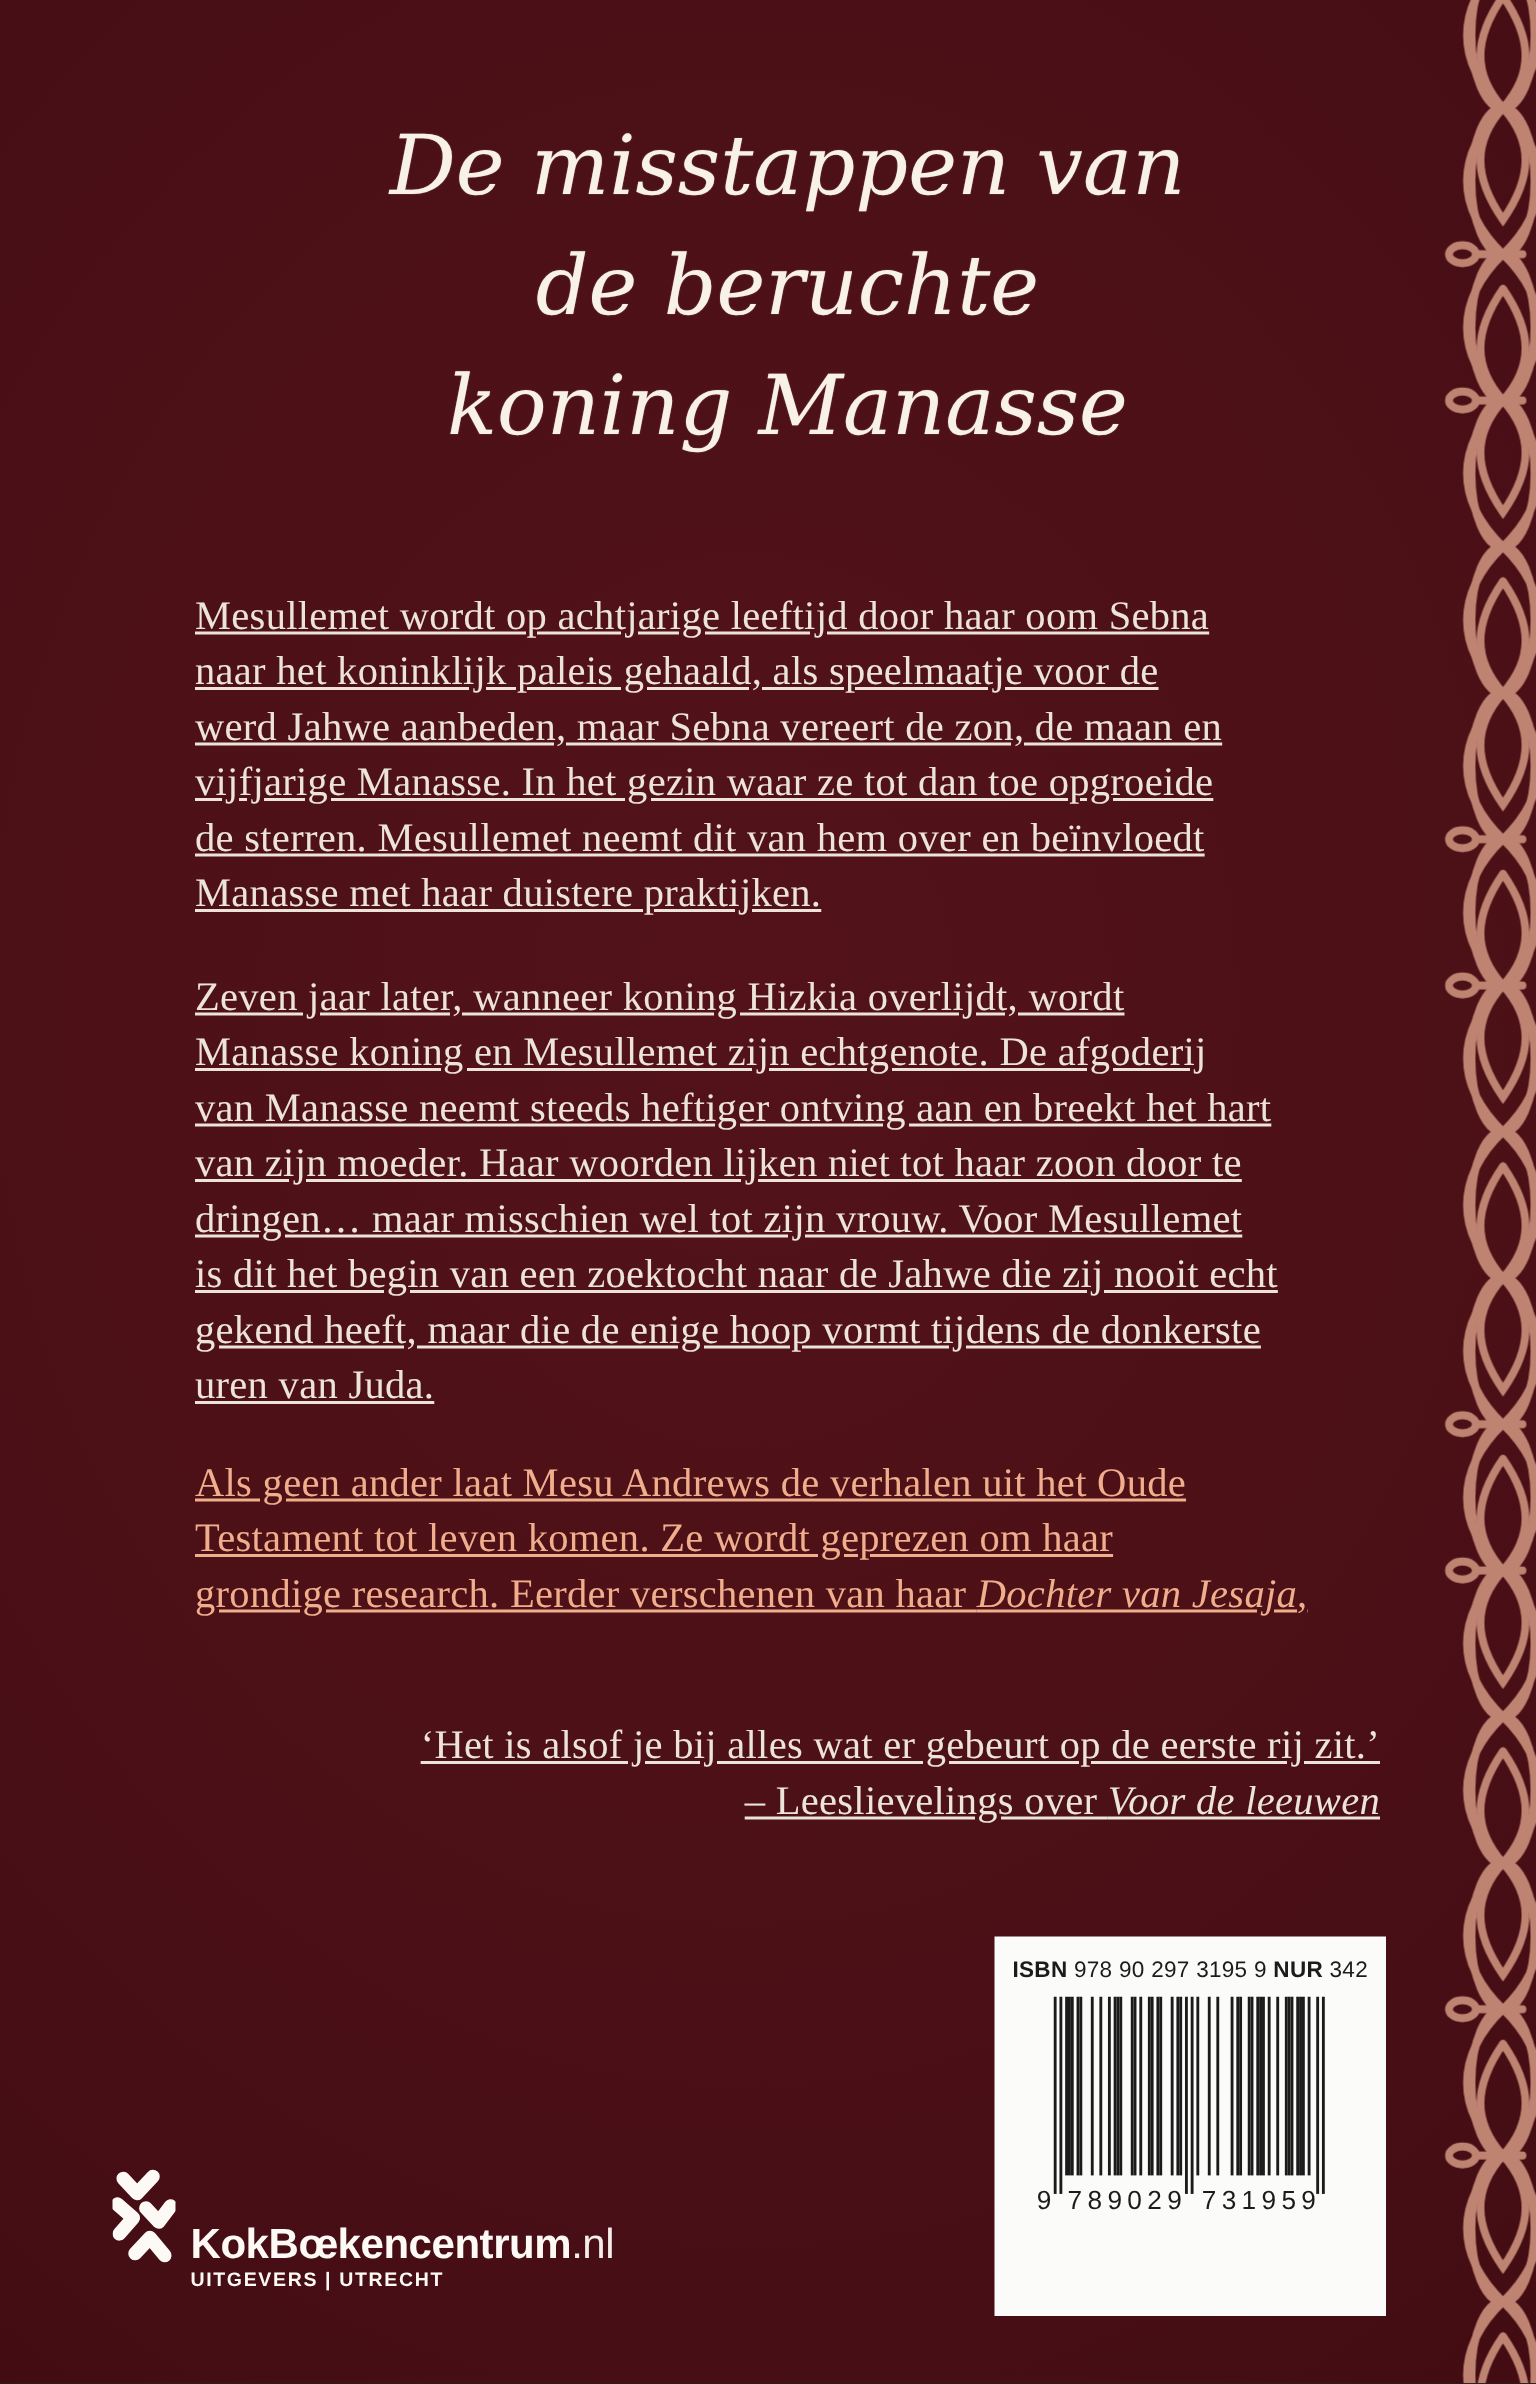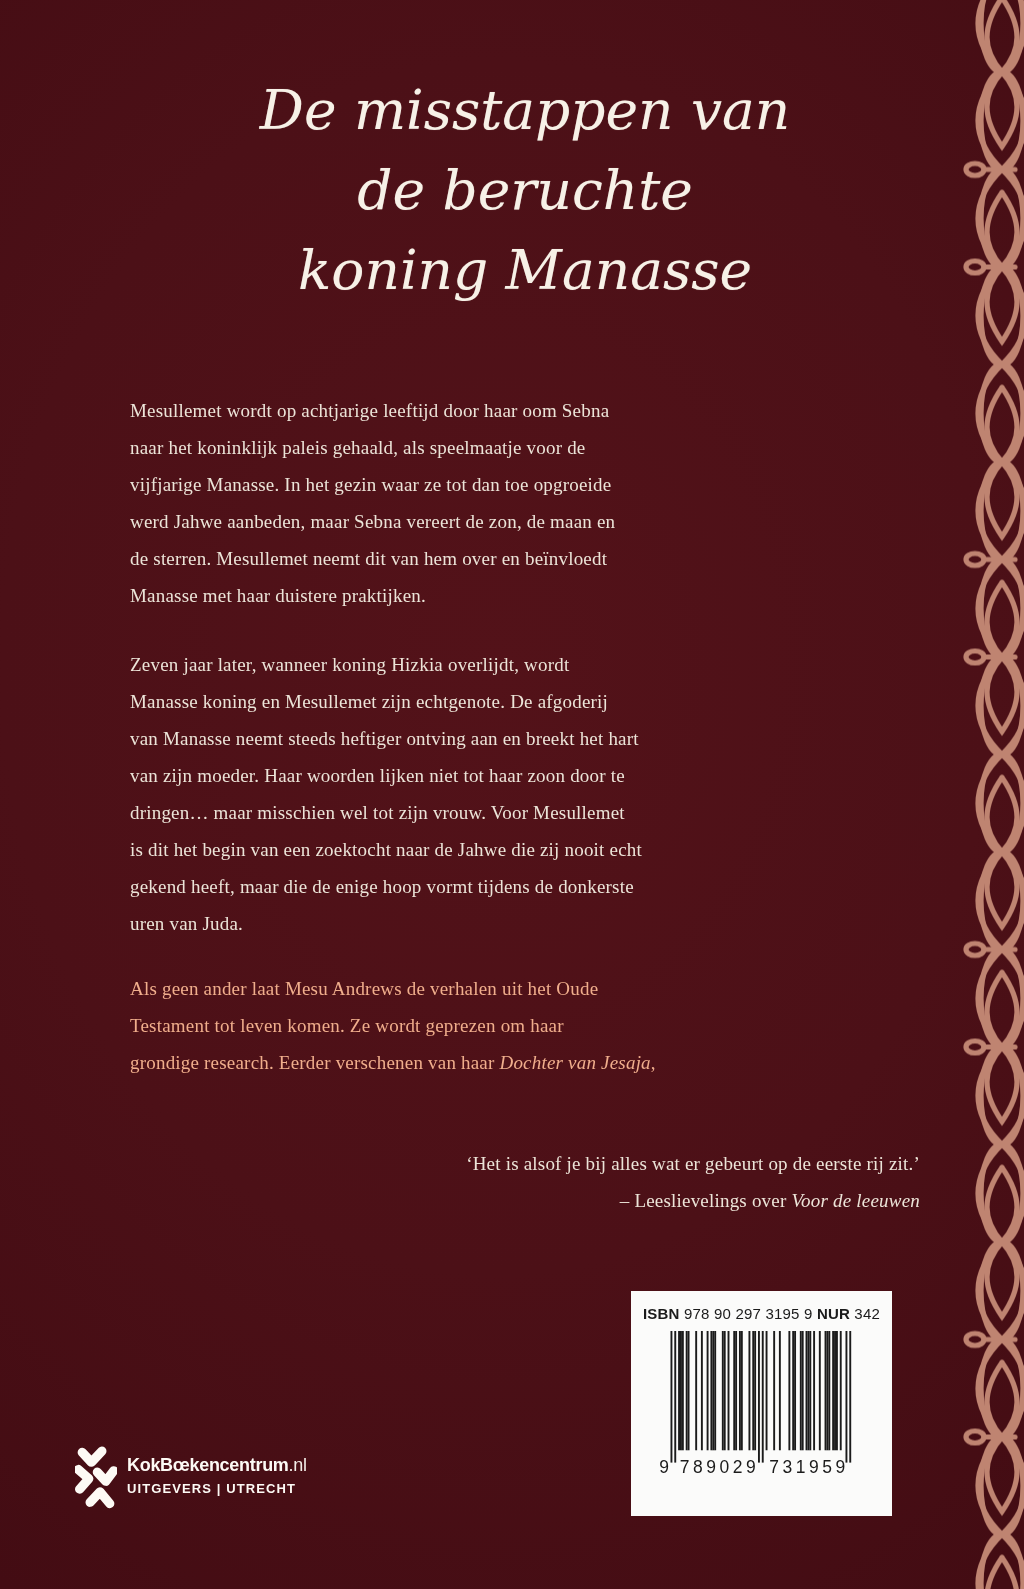--- a/index.html
+++ b/index.html
@@ -19,41 +19,41 @@
   
   .title{
     position:absolute; top:70px; left:25px; width:1000px; text-align:center;
     font-family:"DejaVu Serif", serif; font-style:italic; font-weight:400;
     font-size:55px; line-height:80px; color:var(--title);
     text-shadow:0 0 1px rgba(255,250,240,.35);
   }
   .title div{white-space:nowrap;}
   
   .col{position:absolute; left:130px; width:800px; color:var(--cream);
-       font-size:19px; line-height:37px; letter-spacing:.2px;}
+       font-size:27px; line-height:37px; letter-spacing:.2px;text-decoration:underline;}
   .col div{white-space:nowrap;}
   .p1{top:392px;} .p2{top:646px;}
   .p3{top:970px; color:var(--salmon);}
   .quote{top:1145px; text-align:right; width:790px;}
   .col i{font-style:italic;}
   
   .barcode-panel{
-    position:absolute; left:631px; top:1291px; width:261px; height:225px;
+    position:absolute; left:663px; top:1291px; width:261px; height:253px;
     background:var(--barcode-bg); color:var(--barcode-ink);
     font-family:"Liberation Sans", sans-serif;
   }
   .isbn-row{margin-top:14px; text-align:center; font-size:15px; letter-spacing:.2px; white-space:nowrap;}
   .isbn-row b{font-weight:700;}
   .ean-wrap{display:block; margin:9px auto 0; width:206px;}
   #ean-svg text{font-family:"Liberation Sans", sans-serif; font-size:17px; fill:var(--barcode-ink);}
   
   .logo{position:absolute; left:75px; top:1444px; color:var(--logo);}
   .logo-icon{position:absolute; left:0; top:0;}
   .logo-text{position:absolute; left:52px; top:9px; font-family:"Liberation Sans", sans-serif; white-space:nowrap;}
-  .logo-name{font-size:18px; letter-spacing:-0.3px; line-height:24px;}
+  .logo-name{font-size:28px; letter-spacing:-0.3px; line-height:24px;margin-top:31px;}
   .logo-name .main{font-weight:700;}
   .logo-name .suffix{font-weight:400; opacity:.95;}
   .logo-tagline{margin-top:4px; font-size:13px; font-weight:700; letter-spacing:1.1px;}
 </style>
 </head>
 <body>
 
 <div id="page">
 
   <svg class="ornament" width="130" height="1589" viewBox="0 0 130 1589" aria-hidden="true">
@@ -80,22 +80,22 @@
 
   <div class="title">
     <div>De misstappen van</div>
     <div>de beruchte</div>
     <div>koning Manasse</div>
   </div>
 
   <div class="col p1">
     <div>Mesullemet wordt op achtjarige leeftijd door haar oom Sebna</div>
     <div>naar het koninklijk paleis gehaald, als speelmaatje voor de</div>
+    <div>werd Jahwe aanbeden, maar Sebna vereert de zon, de maan en</div>
     <div>vijfjarige Manasse. In het gezin waar ze tot dan toe opgroeide</div>
-    <div>werd Jahwe aanbeden, maar Sebna vereert de zon, de maan en</div>
     <div>de sterren. Mesullemet neemt dit van hem over en beïnvloedt</div>
     <div>Manasse met haar duistere praktijken.</div>
   </div>
 
   <div class="col p2">
     <div>Zeven jaar later, wanneer koning Hizkia overlijdt, wordt</div>
     <div>Manasse koning en Mesullemet zijn echtgenote. De afgoderij</div>
     <div>van Manasse neemt steeds heftiger ontving aan en breekt het hart</div>
     <div>van zijn moeder. Haar woorden lijken niet tot haar zoon door te</div>
     <div>dringen… maar misschien wel tot zijn vrouw. Voor Mesullemet</div>

